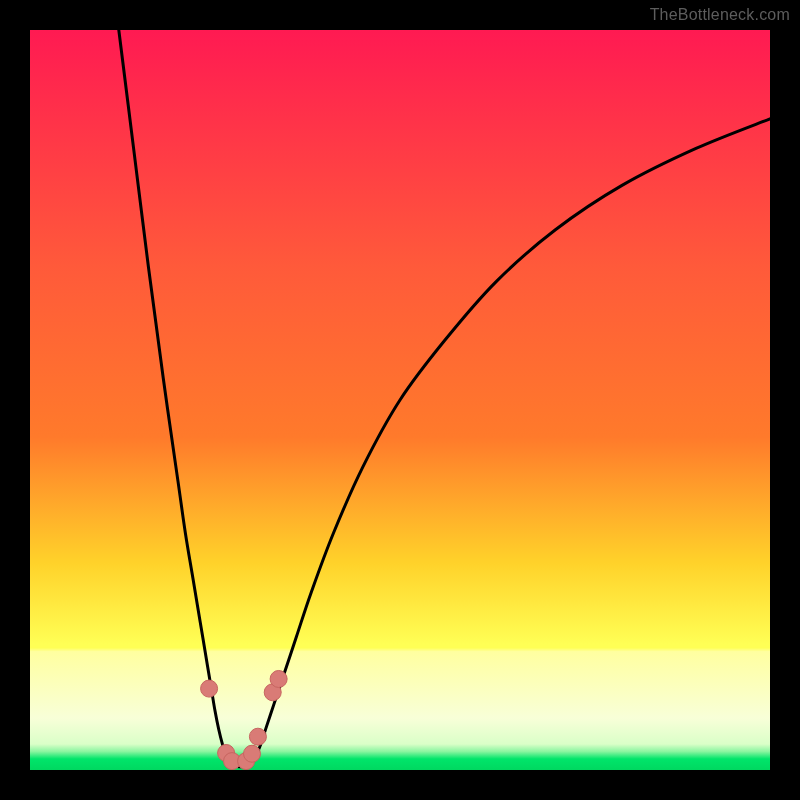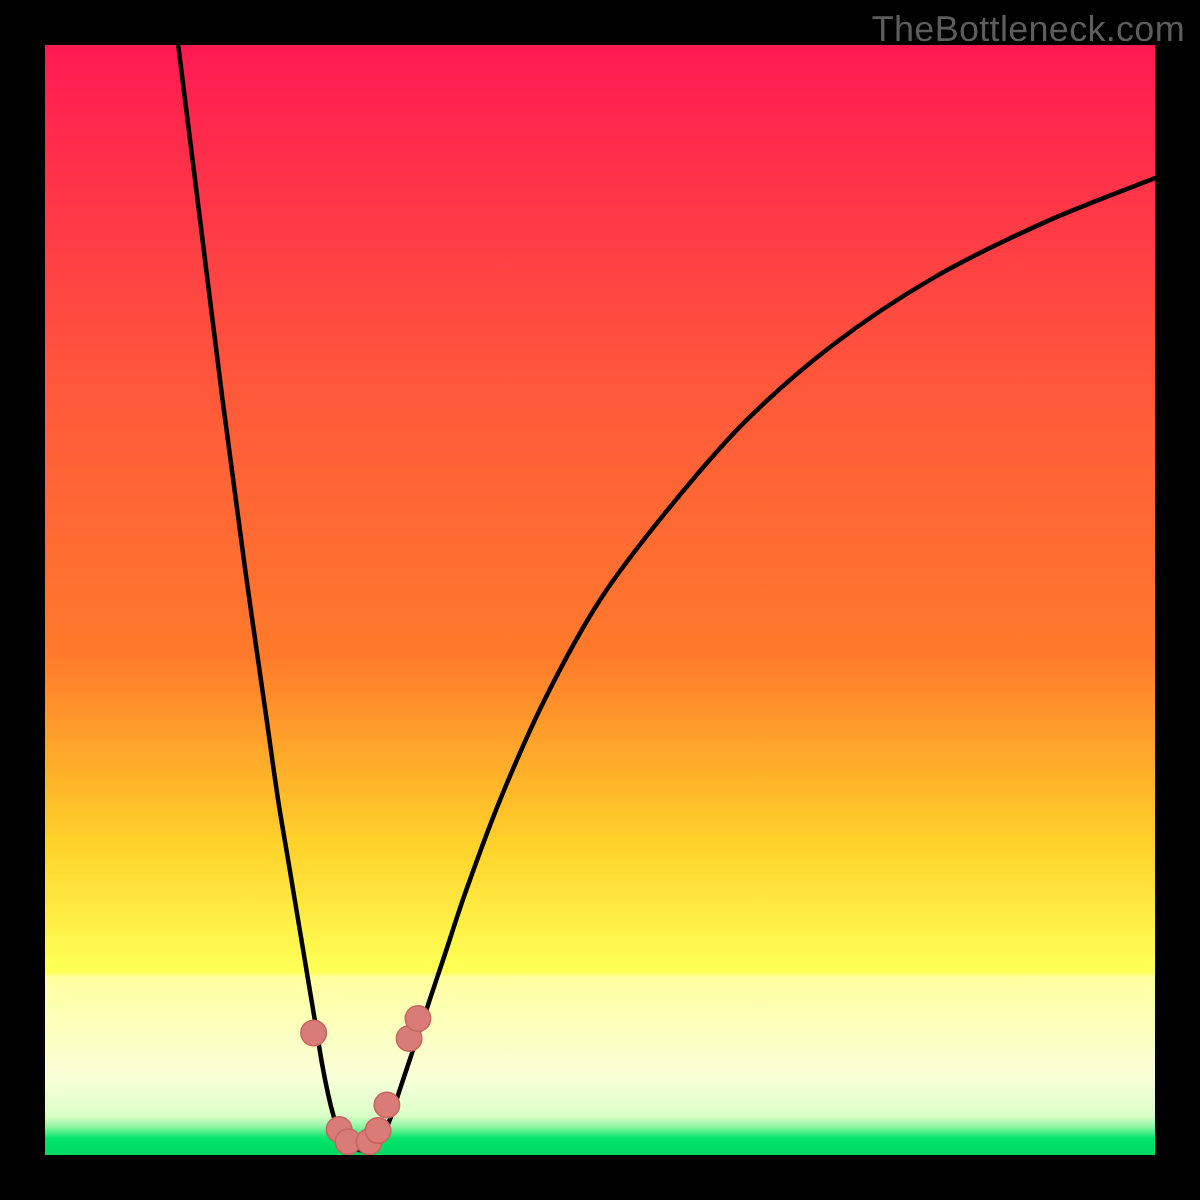--- a/index.html
+++ b/index.html
@@ -23,21 +23,21 @@
     top: 30px;
     width: 740px;
     height: 740px;
     overflow: hidden;
   }
   .watermark {
     position: absolute;
     top: 6px;
     right: 10px;
     color: #5d5d5d;
-    font-size: 24px;
+    font-size: 16px;
     font-weight: 500;
     letter-spacing: 0.2px;
     user-select: none;
   }
   svg { display: block; }
 </style>
 </head>
 <body>
 
 <div class="frame">

